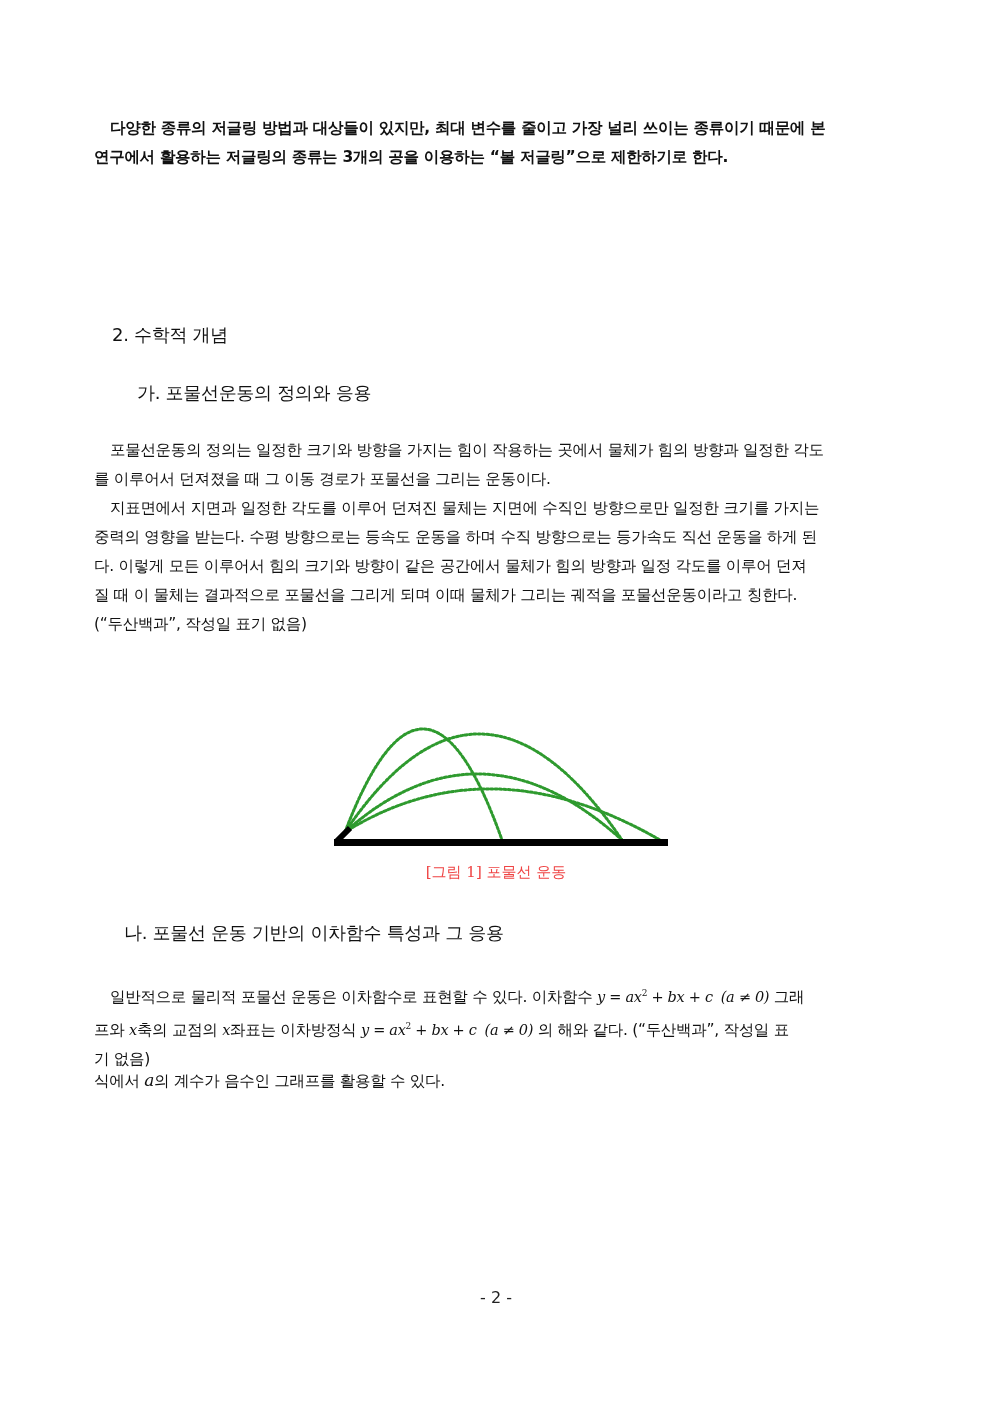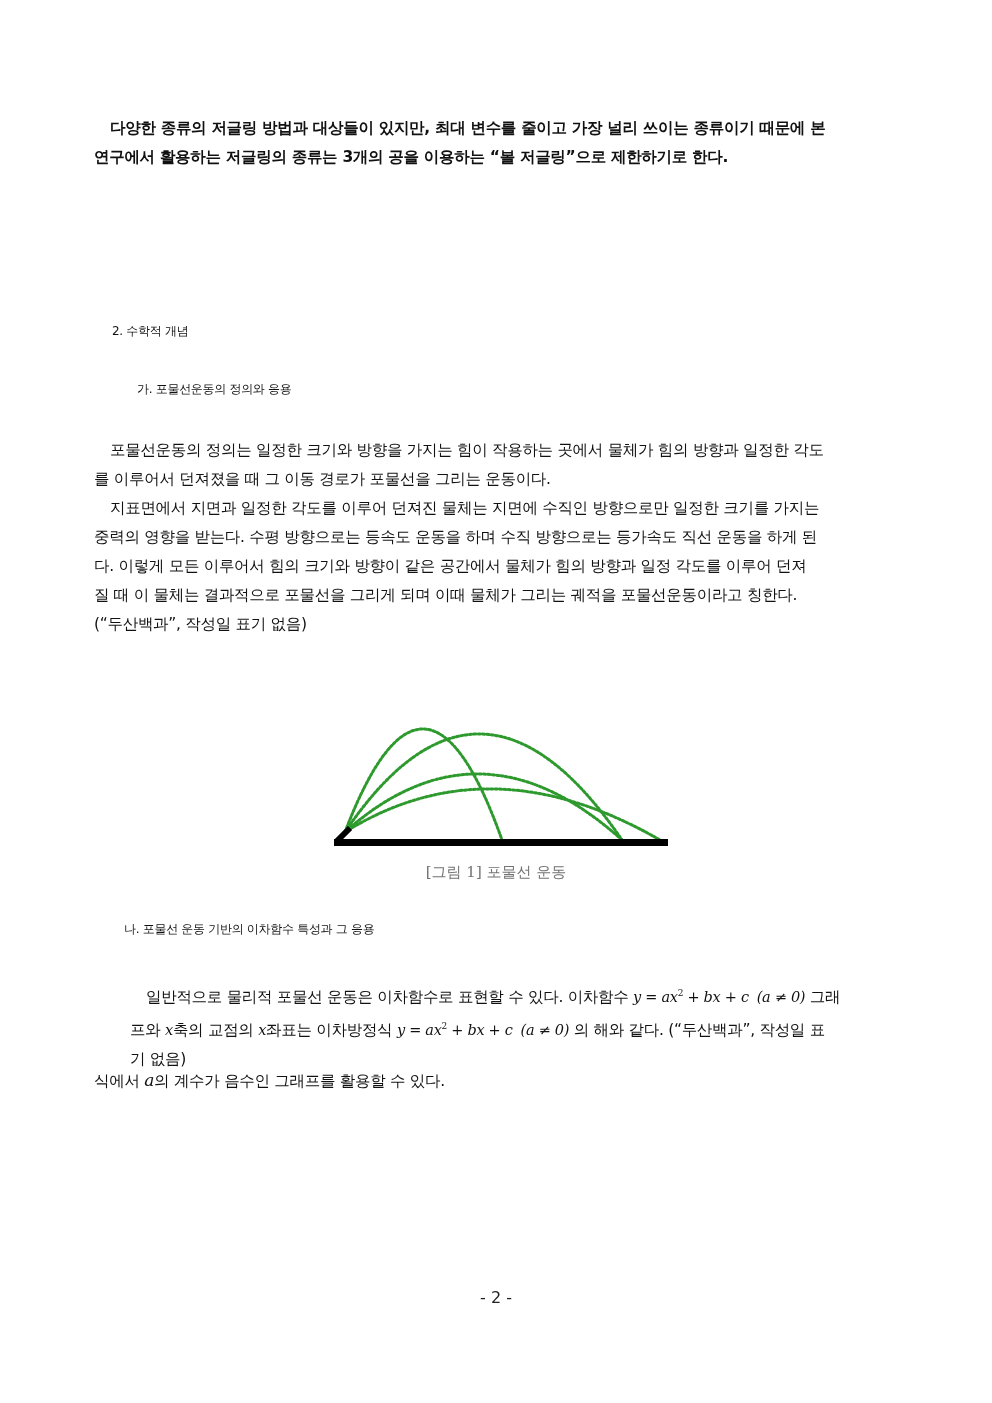--- a/index.html
+++ b/index.html
@@ -9,29 +9,29 @@
     color: #111111;
   }
   .para {
     position: absolute; left: 94px; width: 804px;
     font-size: 15.5px; line-height: 29px; letter-spacing: -0.3px;
     text-align: justify; text-align-last: left;
   }
   .para .line { display: block; white-space: nowrap; }
   .indent { padding-left: 16px; }
   .heading {
-    position: absolute; font-size: 12px; letter-spacing: -0.3px; white-space: nowrap;
+    position: absolute; font-size: 18px; letter-spacing: -0.3px; white-space: nowrap;
   }
   .math { font-family: "DejaVu Serif", "Liberation Serif", serif; font-style: italic; font-size: 14.5px; }
   .math sup { font-size: 9px; font-style: normal; }
   .mathgap { display: inline-block; width: 8px; }
   .figure { position: absolute; left: 330px; top: 672px; width: 350px; height: 180px; }
   .caption {
     position: absolute; left: 0; width: 992px; top: 863px; text-align: center;
-    font-family: "DejaVu Serif", "Liberation Serif", serif; font-size: 15px; color: #737373;
+    font-family: "DejaVu Serif", "Liberation Serif", serif; font-size: 15px; color: #ef4444;
   }
   .page-number {
     position: absolute; left: 0; width: 992px; top: 1288px; text-align: center;
     font-family: "DejaVu Sans", "Liberation Sans", sans-serif; font-size: 16px; color: #222222;
   }
 </style>
 </head>
 <body>
 
 <div class="para" style="top:114px;font-weight:bold;">
@@ -72,21 +72,21 @@
     <line x1="6" y1="170" x2="20" y2="156" stroke="#000000" stroke-width="6"></line>
 
     <rect x="4" y="167" width="334" height="7" fill="#000000"></rect>
   </svg>
 </div>
 
 <div class="caption">[그림 1] 포물선 운동</div>
 
 <div class="heading" style="left:124px; top:921px;text-align:right;">나.  포물선 운동 기반의 이차함수 특성과 그 응용</div>
 
-<div class="para" style="top:979px;margin-left:36px;">
+<div class="para" style="top:979px;">
   <span class="line indent">
     <span>일반적으로 물리적 포물선 운동은 이차함수로 표현할 수 있다. 이차함수 </span>
     <span class="math"><span>y = ax</span><sup>2</sup><span> + bx + c</span></span><span class="mathgap"></span><span class="math">(a ≠ 0)</span><span> 그래</span>
   </span>
   <span class="line">
     <span>프와 </span><span class="math">x</span><span>축의 교점의 </span><span class="math">x</span><span>좌표는 이차방정식 </span><span class="math"><span>y = ax</span><sup>2</sup><span> + bx + c</span></span><span class="mathgap"></span><span class="math">(a ≠ 0)</span><span> 의 해와 같다. (“두산백과”, 작성일 표</span>
   </span>
   <span class="line">기 없음)</span>
 </div>
 

